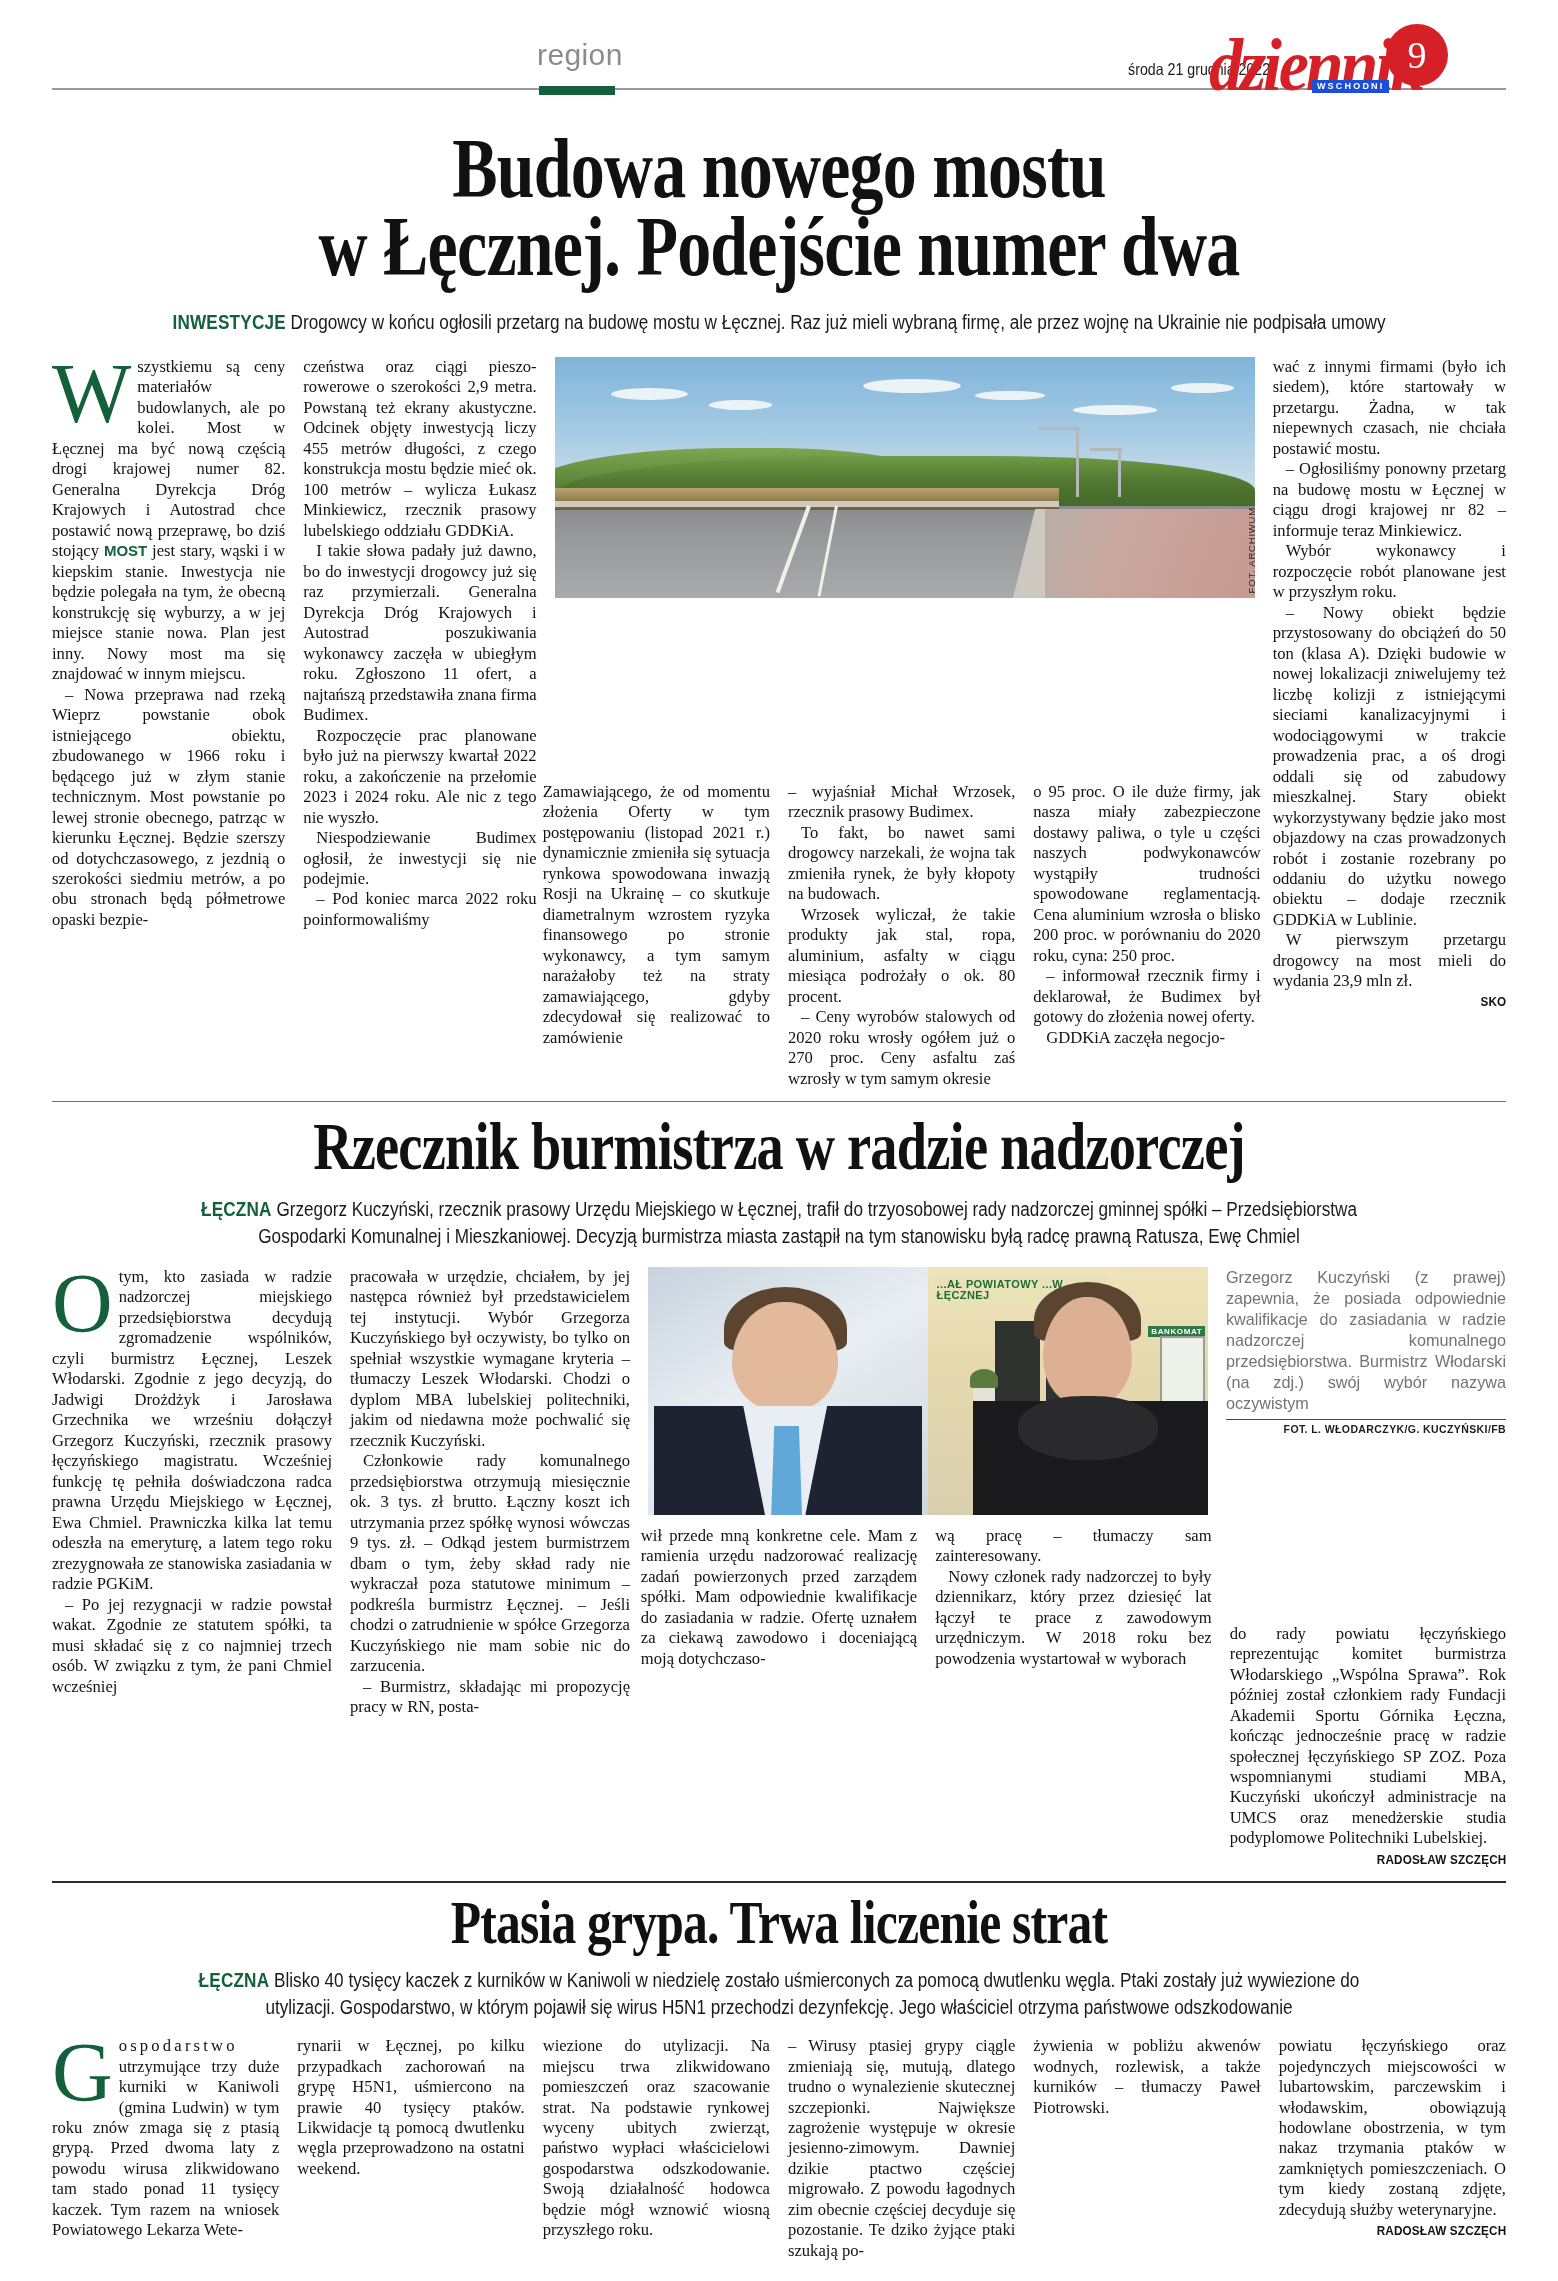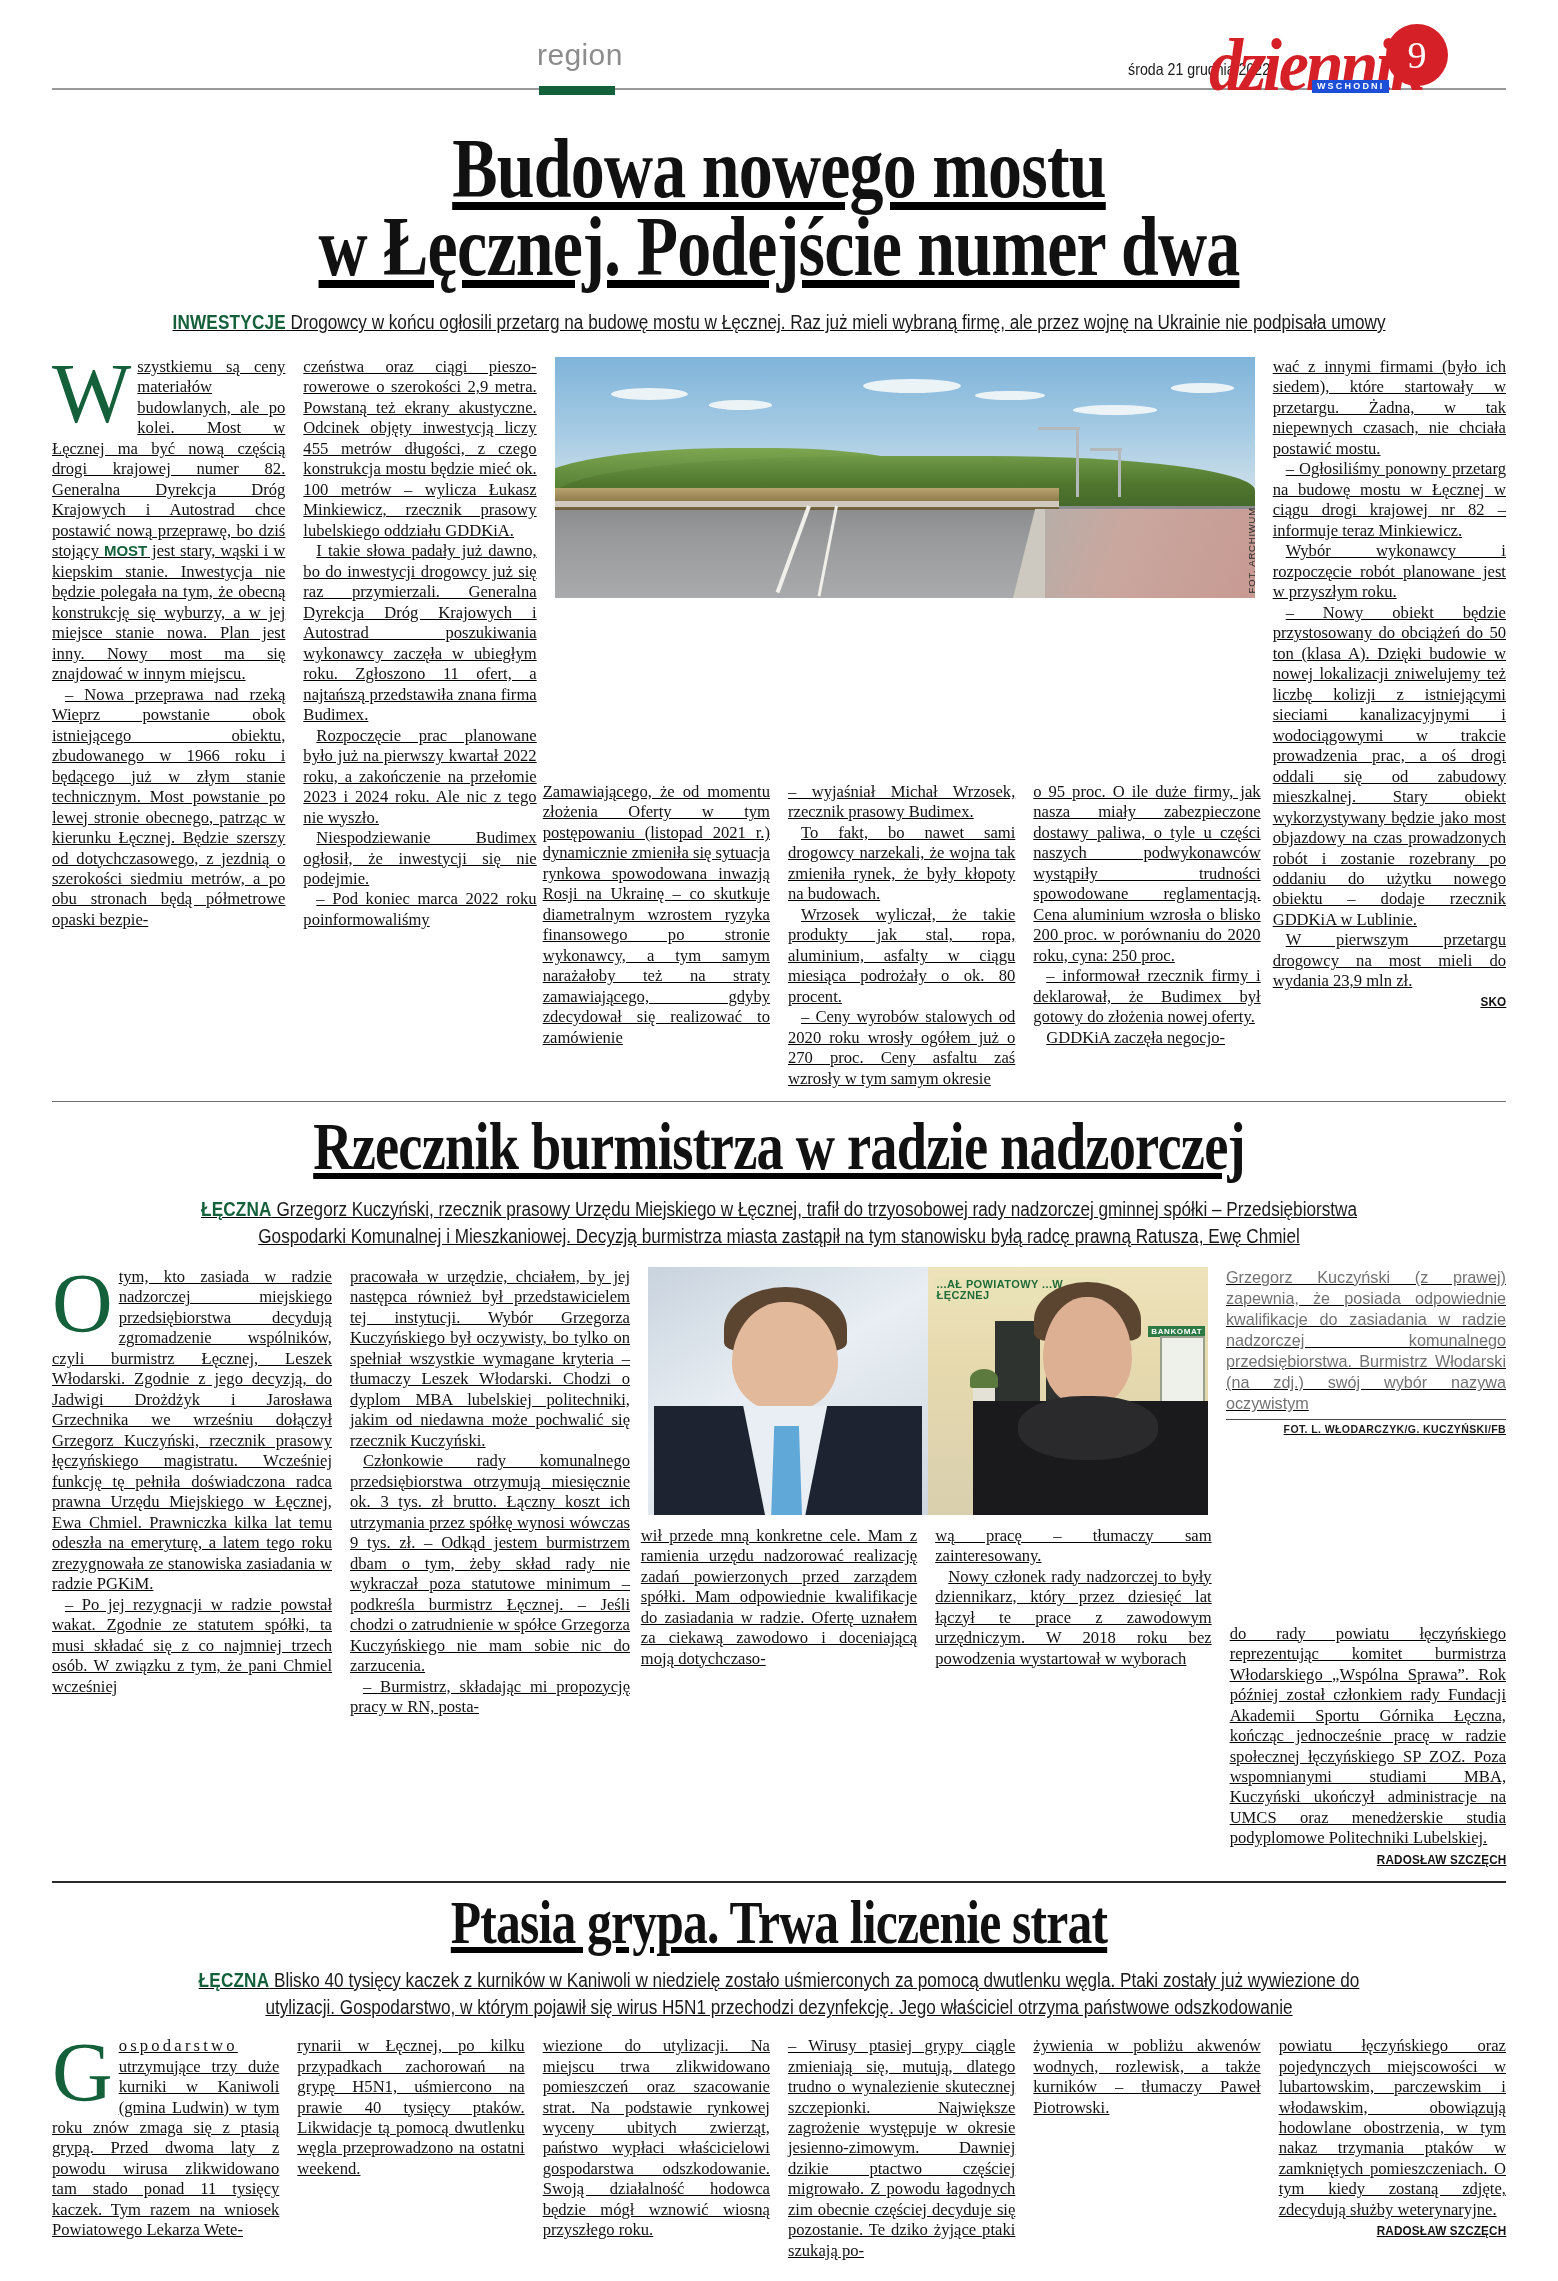--- a/index.html
+++ b/index.html
@@ -10,21 +10,20 @@
     background: #ffffff;
     font-family: "Liberation Serif", serif;
     overflow: hidden;
   }
 
   .page {
     position: relative;
     width: 1558px;
     height: 2281px;
     padding: 0 52px;
-    text-decoration: underline;
   }
 
   
   .masthead {
     position: relative;
     height: 112px;
   }
   .section-kicker {
     position: absolute;
     left: 485px;

